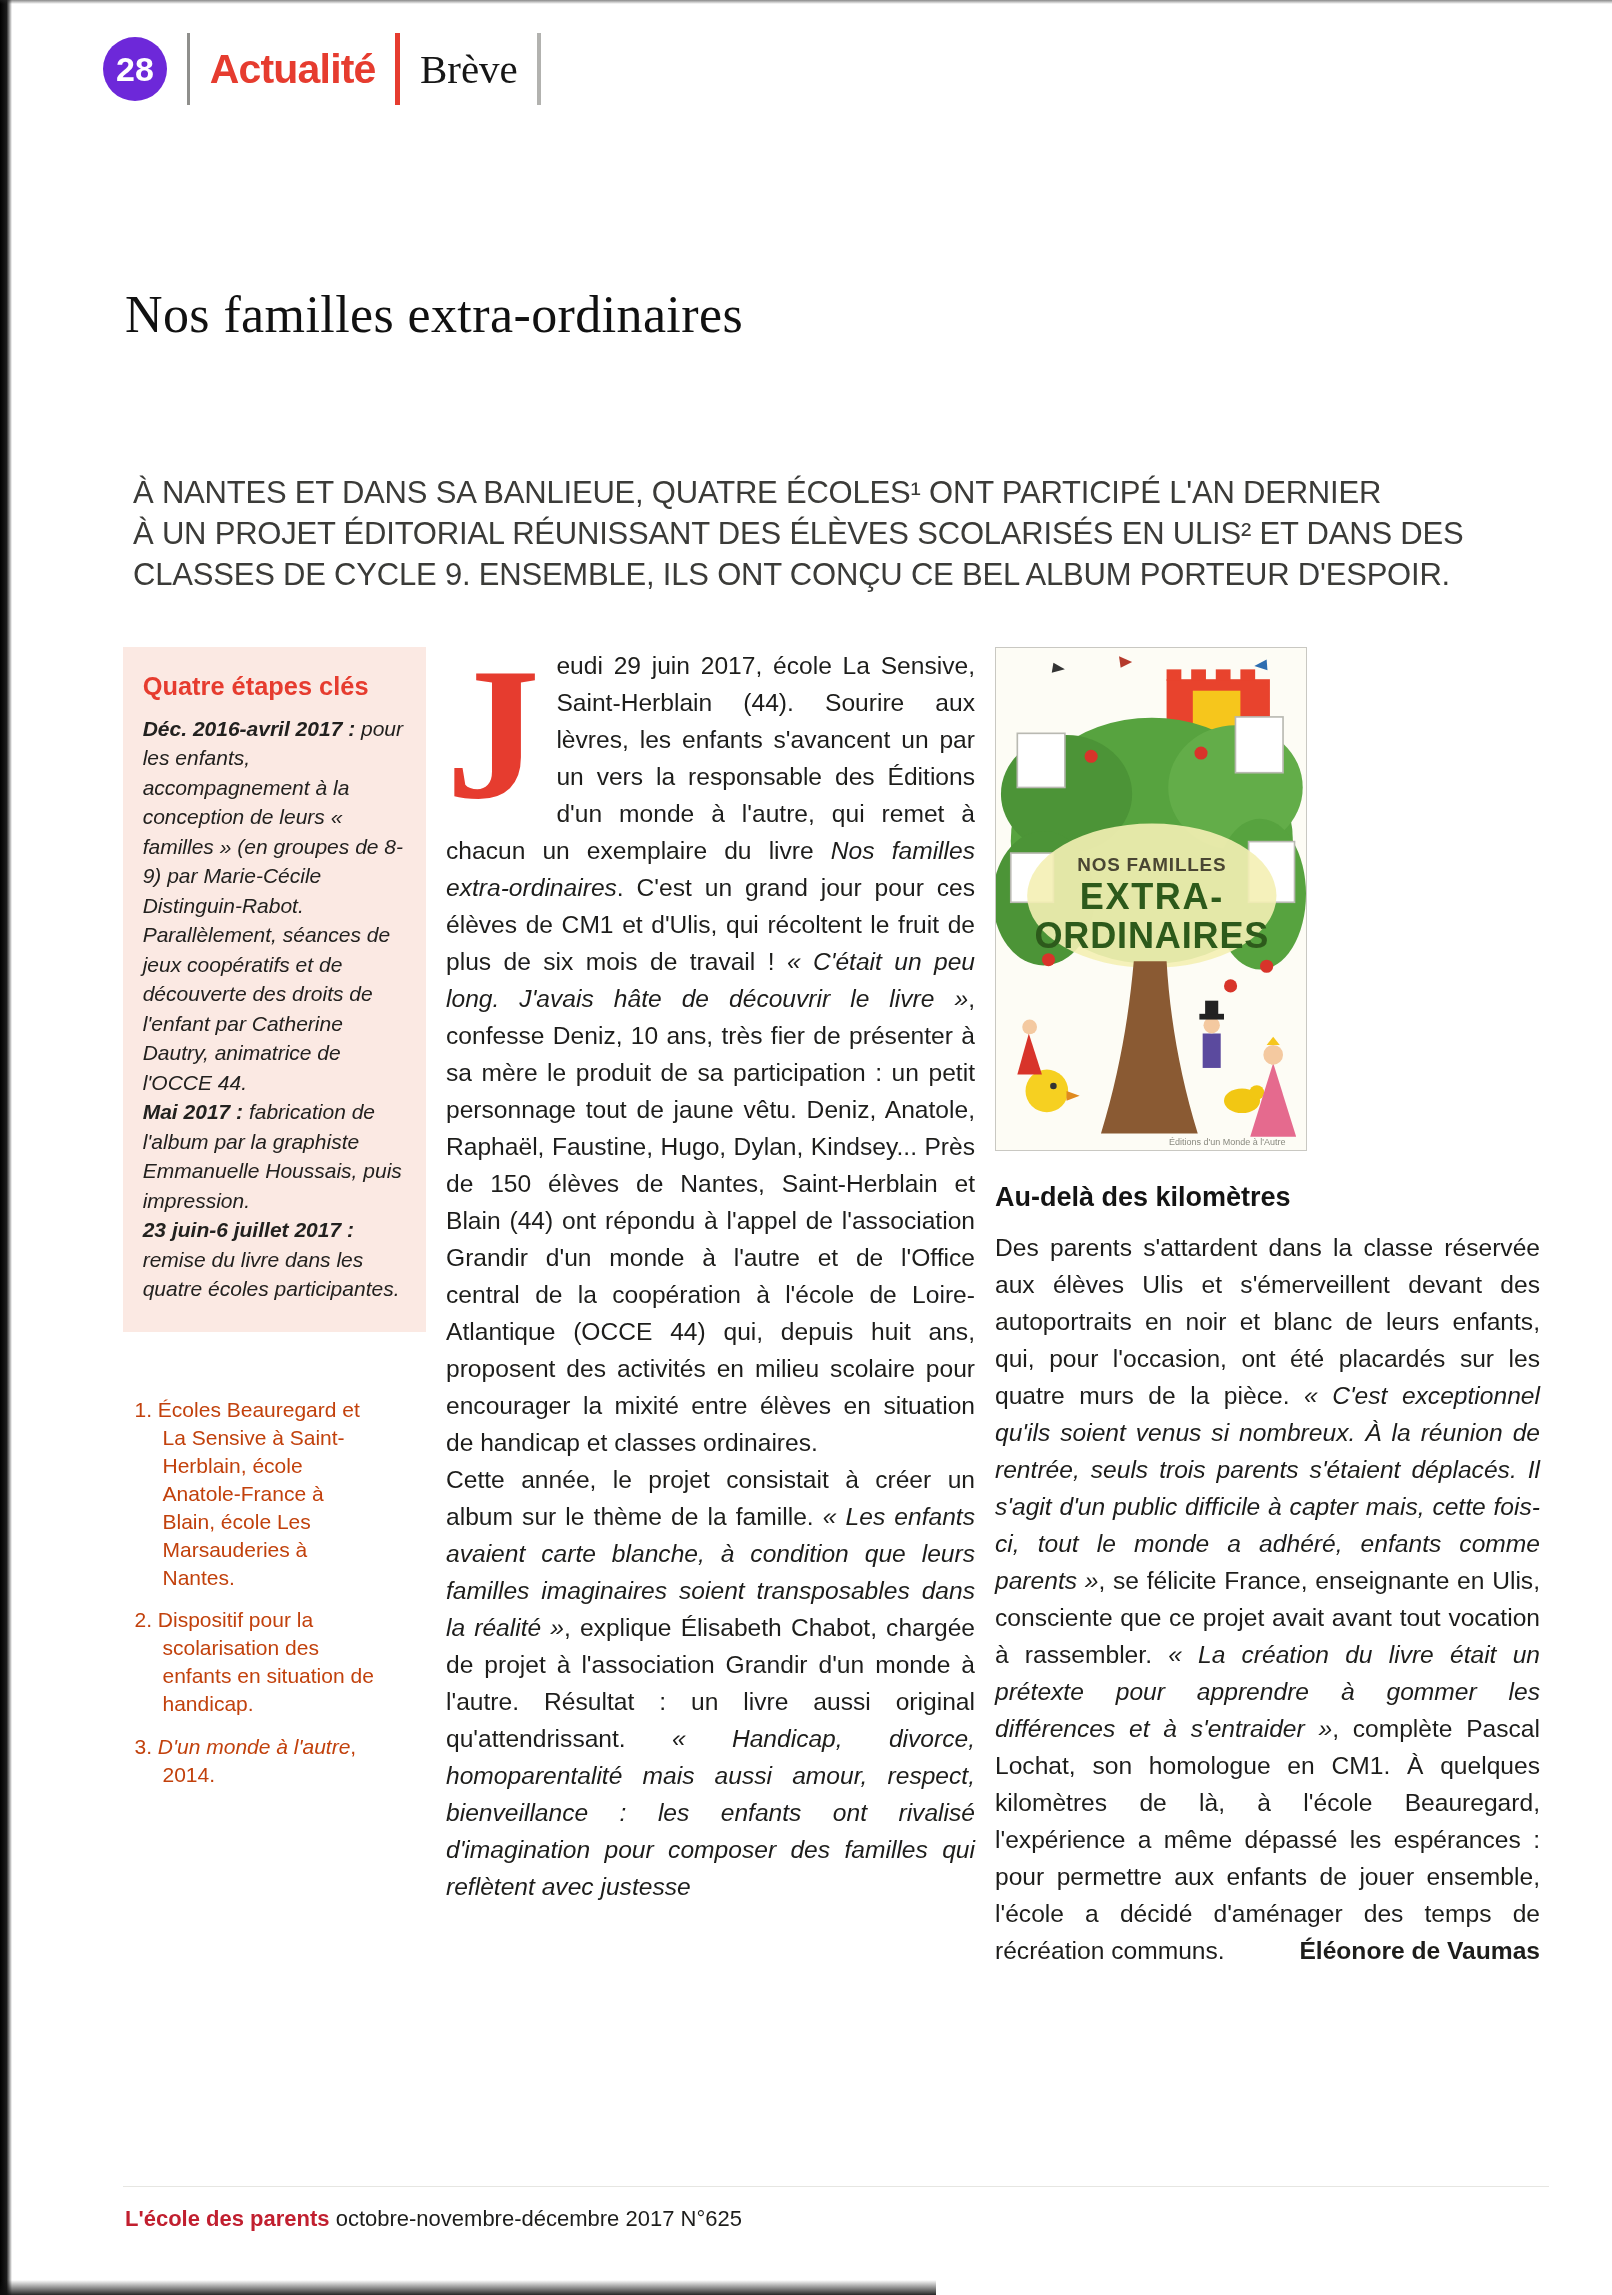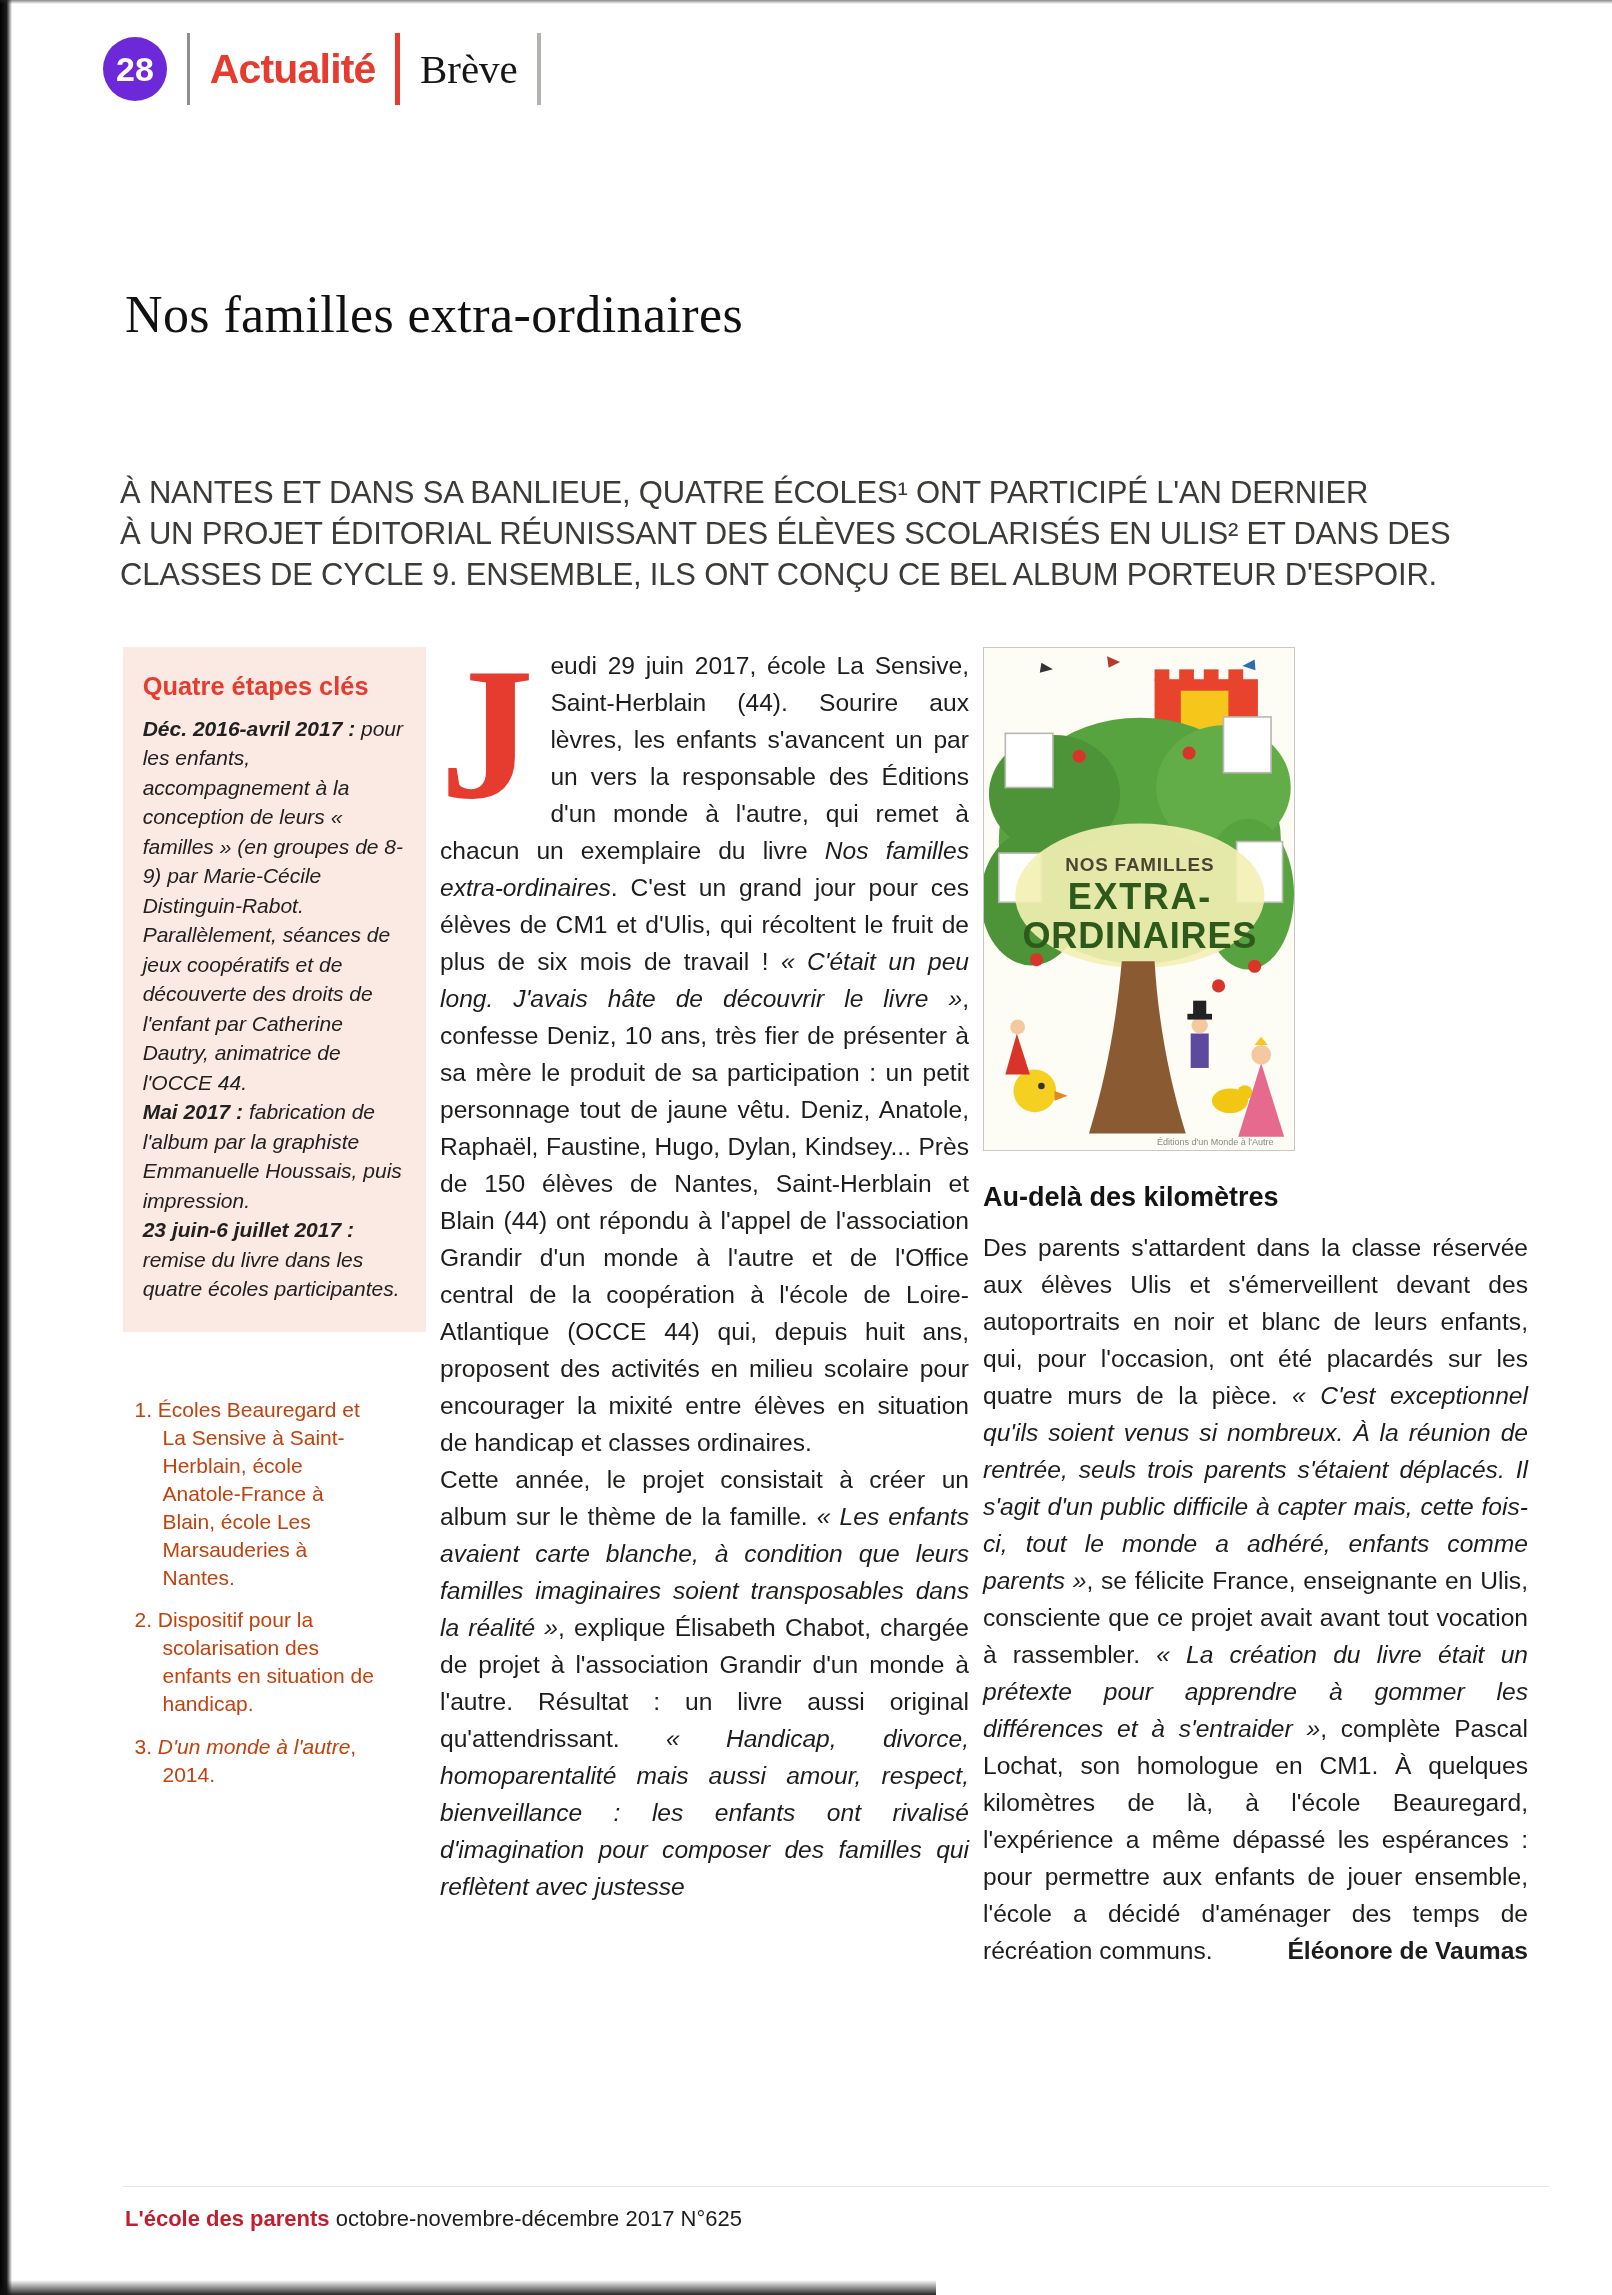--- a/index.html
+++ b/index.html
@@ -23,26 +23,26 @@
   .sep.red{background:#e63c2f;width:4.9px;}
   .sep.light{background:#b2b2af;}
   .section-label{color:#e63c2f;font-size:41px;font-weight:bold;letter-spacing:-0.8px;}
   .subsection-label{font-family:"Liberation Serif",serif;font-size:41px;color:#161616;}
 
   
   .kicker-title{position:absolute;left:125px;top:285px;font-family:"Liberation Serif",serif;
     font-size:52px;color:#111;letter-spacing:0.4px;}
   .main-title{position:absolute;left:123px;top:357px;font-size:64px;font-weight:bold;color:#0f0f0f;
     letter-spacing:-0.8px;}
-  .standfirst{position:absolute;left:120px;top:472px;width:1430px;font-size:31px;line-height:41px;
+  .standfirst{position:absolute;left:133px;top:472px;width:1430px;font-size:31px;line-height:41px;
     color:#3b3b38;letter-spacing:-0.2px;}
 
   
   .columns{position:absolute;left:123px;top:647px;width:1426px;display:grid;
-    grid-template-columns:303px 529px 545px;column-gap:14px;}
+    grid-template-columns:303px 529px 545px;column-gap:20px;}
 
   
   .keybox{background:#fbe9e3;padding:24.6px 19.7px 28px;box-sizing:border-box;}
   .keybox-title{color:#e63c2f;font-weight:bold;font-size:25.4px;margin-bottom:13px;}
   .keybox-step{font-style:italic;font-size:21px;line-height:29.5px;color:#22211f;}
   .keybox-step .date{font-weight:bold;}
   .footnotes{margin-top:64px;width:254px;font-size:21px;line-height:28px;color:#c2410c;padding-left:11.5px;box-sizing:border-box;}
   .footnote{margin-bottom:14.8px;padding-left:28px;text-indent:-28px;}
 
   

